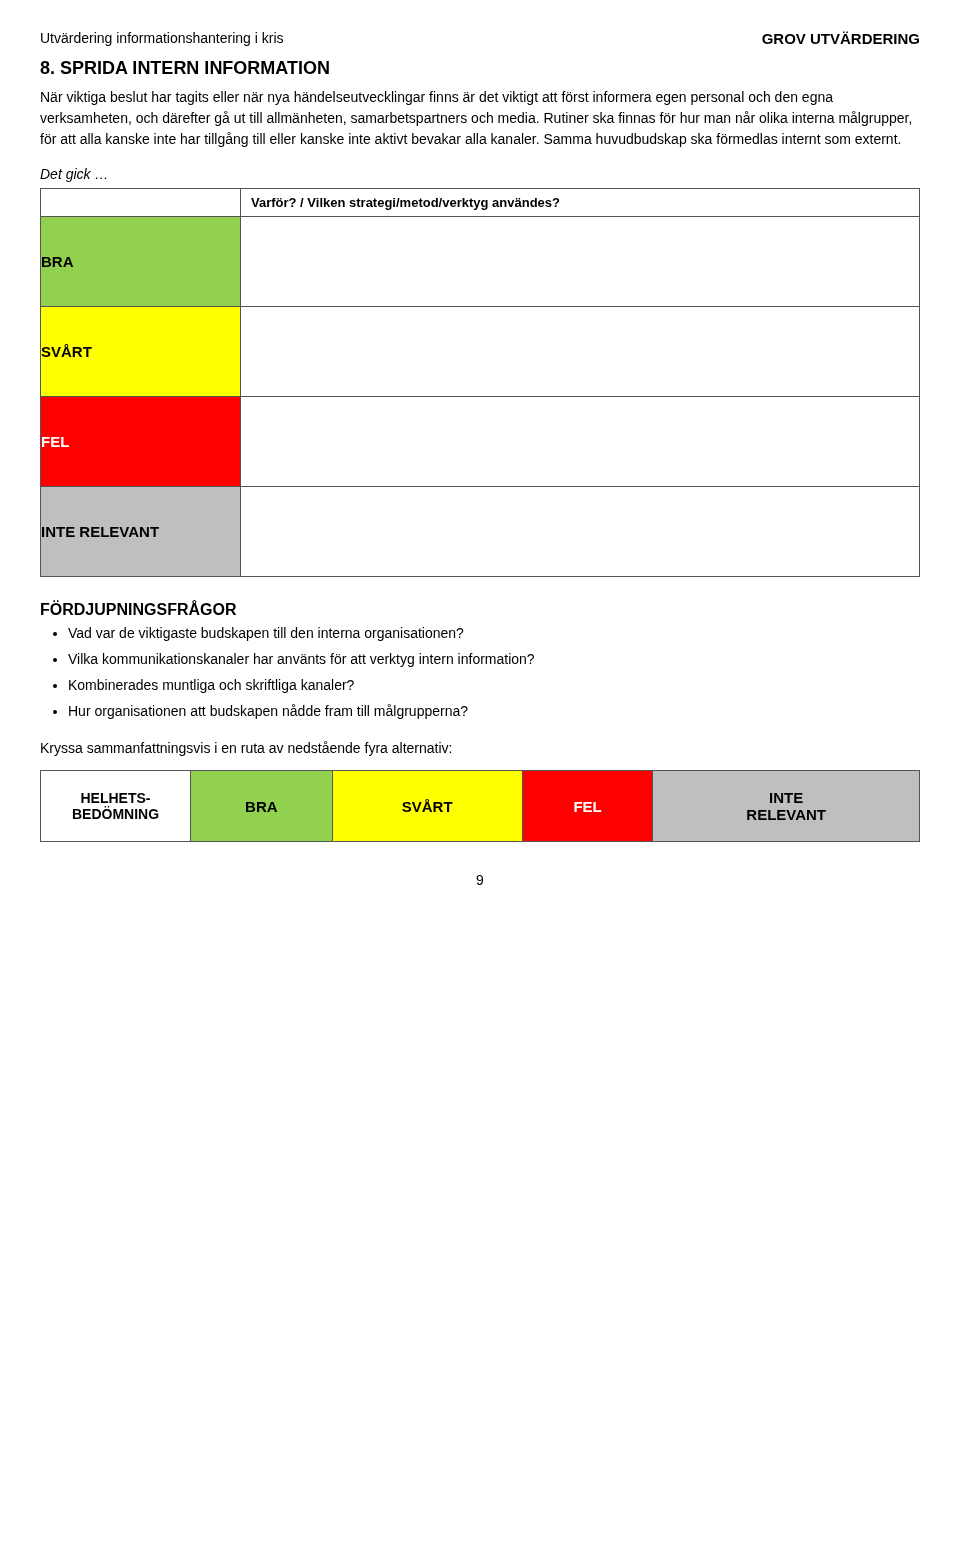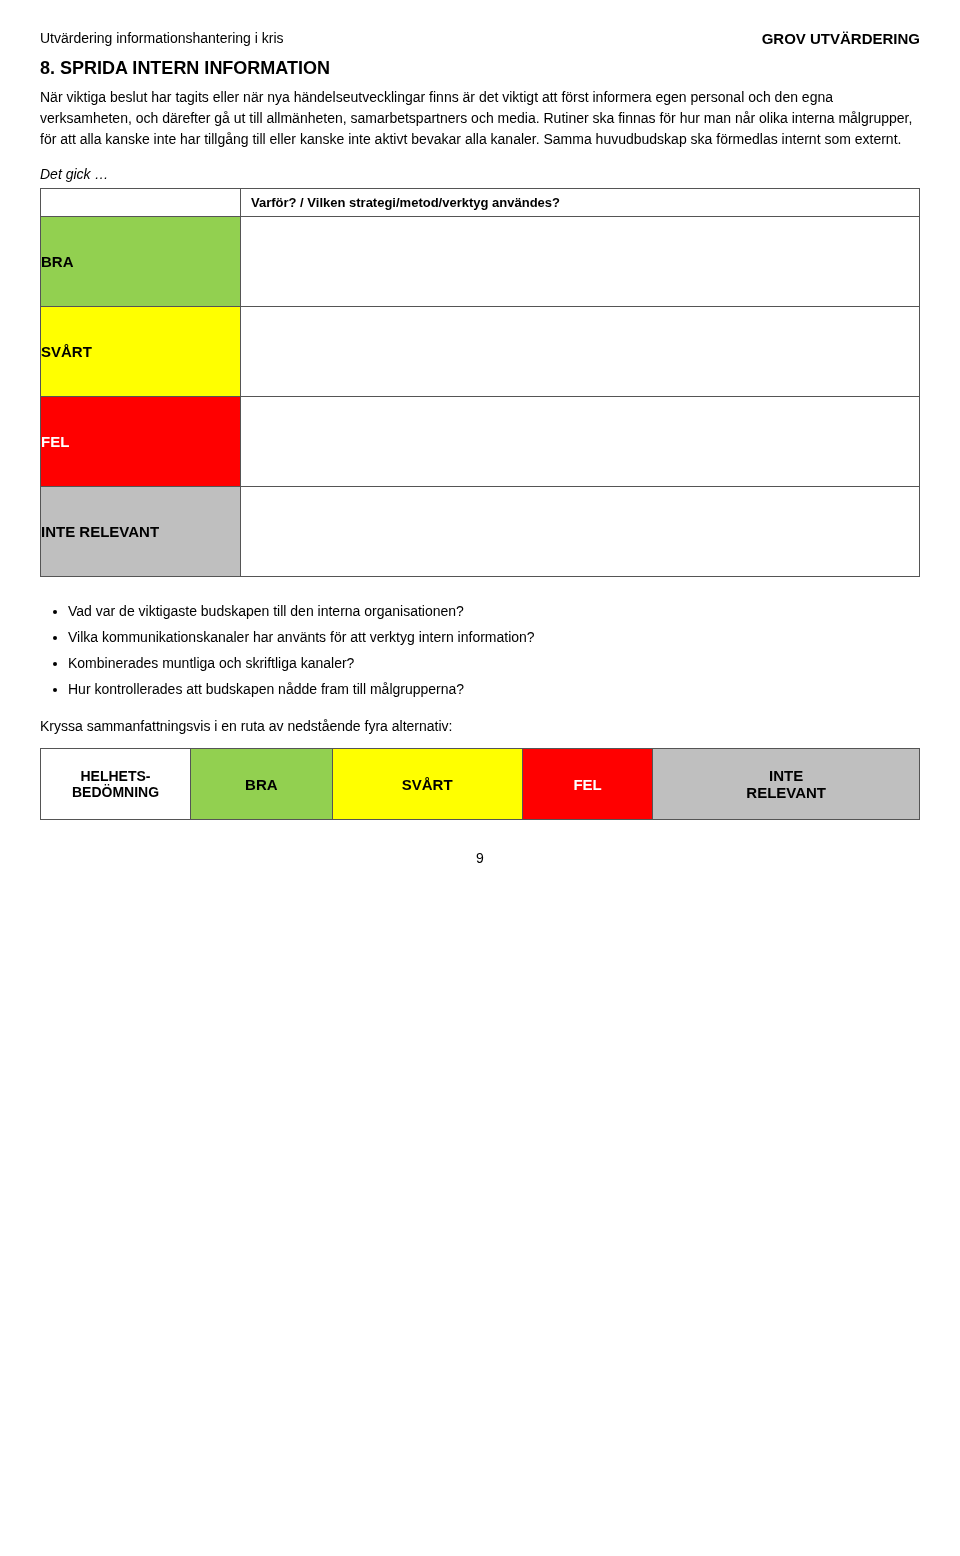--- a/index.html
+++ b/index.html
@@ -179,25 +179,26 @@
     </tr>
 
     <tr>
       <td class="row-label inte-relevant-label">INTE RELEVANT</td>
       <td class="row-content" style="height:90px;"></td>
     </tr>
   </tbody>
 </table>
 
 <div>
+  <div class="fordjupning-title">FÖRDJUPNINGSFRÅGOR</div>
   <ul class="bullet-list">
     <li>Vad var de viktigaste budskapen till den interna organisationen?</li>
     <li>Vilka kommunikationskanaler har använts för att verktyg intern information?</li>
     <li>Kombinerades muntliga och skriftliga kanaler?</li>
-    <li>Hur kontrollerades att budskapen nådde fram till målgrupperna?</li>
+    <li>Hur organisationen att budskapen nådde fram till målgrupperna?</li>
   </ul>
 </div>
 
 <div class="kryssa-text">Kryssa sammanfattningsvis i en ruta av nedstående fyra alternativ:</div>
 
 <table class="summary-table">
   <tbody>
     <tr>
       <td class="summary-label-cell" style="font-size:14px;font-weight:bold;white-space:pre-line;">HELHETS-
 BEDÖMNING</td>

